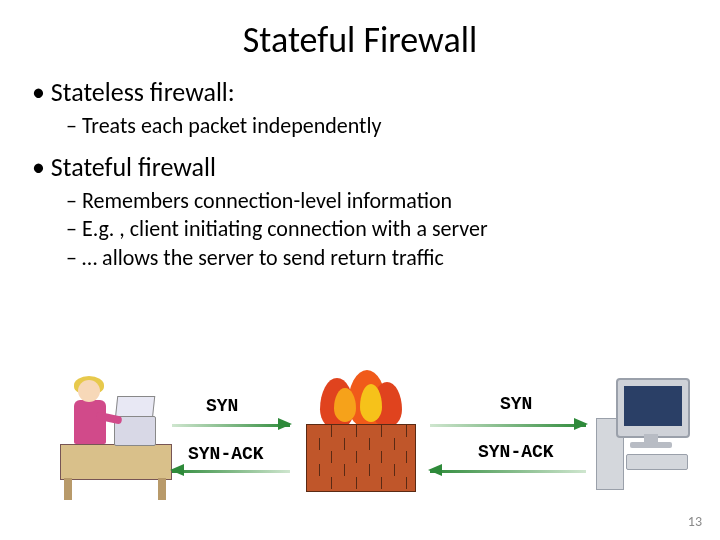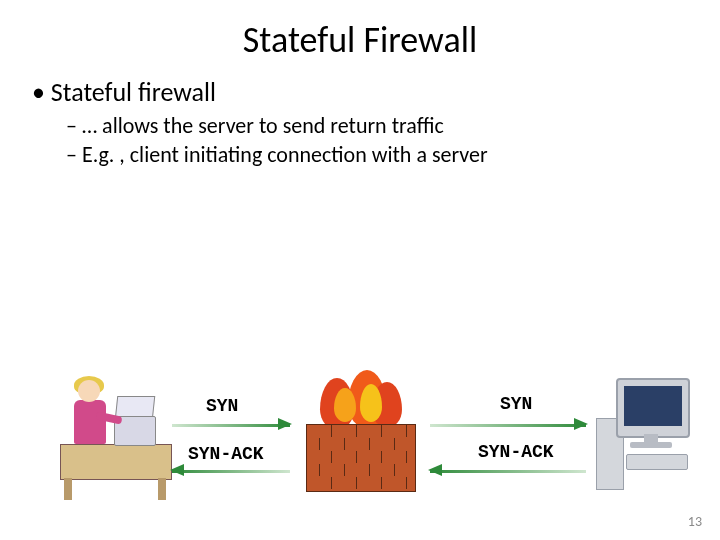--- a/index.html
+++ b/index.html
@@ -45,24 +45,31 @@
   .tower{position:absolute;left:0px;top:40px;width:26px;height:70px;background:#d4d7dc;border:1px solid #9aa0aa}
   .kb{position:absolute;left:30px;top:76px;width:60px;height:14px;background:#d4d7dc;border:1px solid #9aa0aa;border-radius:2px}
 </style>
 </head>
 <body>
 
 <div class="title">Stateful Firewall</div>
 
 <ul class="b1">
   <li>
+    <span>Stateless firewall:</span>
+    <ul class="b2">
+      <li>Treats each packet independently</li>
+    </ul>
+  </li>
+  <li>
     <span>Stateful firewall</span>
     <ul class="b2">
+      <li>Remembers connection-level information</li>
+      <li>E.g. , client initiating connection with a server</li>
       <li>… allows the server to send return traffic</li>
-      <li>E.g. , client initiating connection with a server</li>
     </ul>
   </li>
 </ul>
 
 <div class="diagram">
 
   <div class="client">
     <div class="desk"></div>
     <div class="leg" style="left:4px"></div>
     <div class="leg" style="left:98px"></div>

